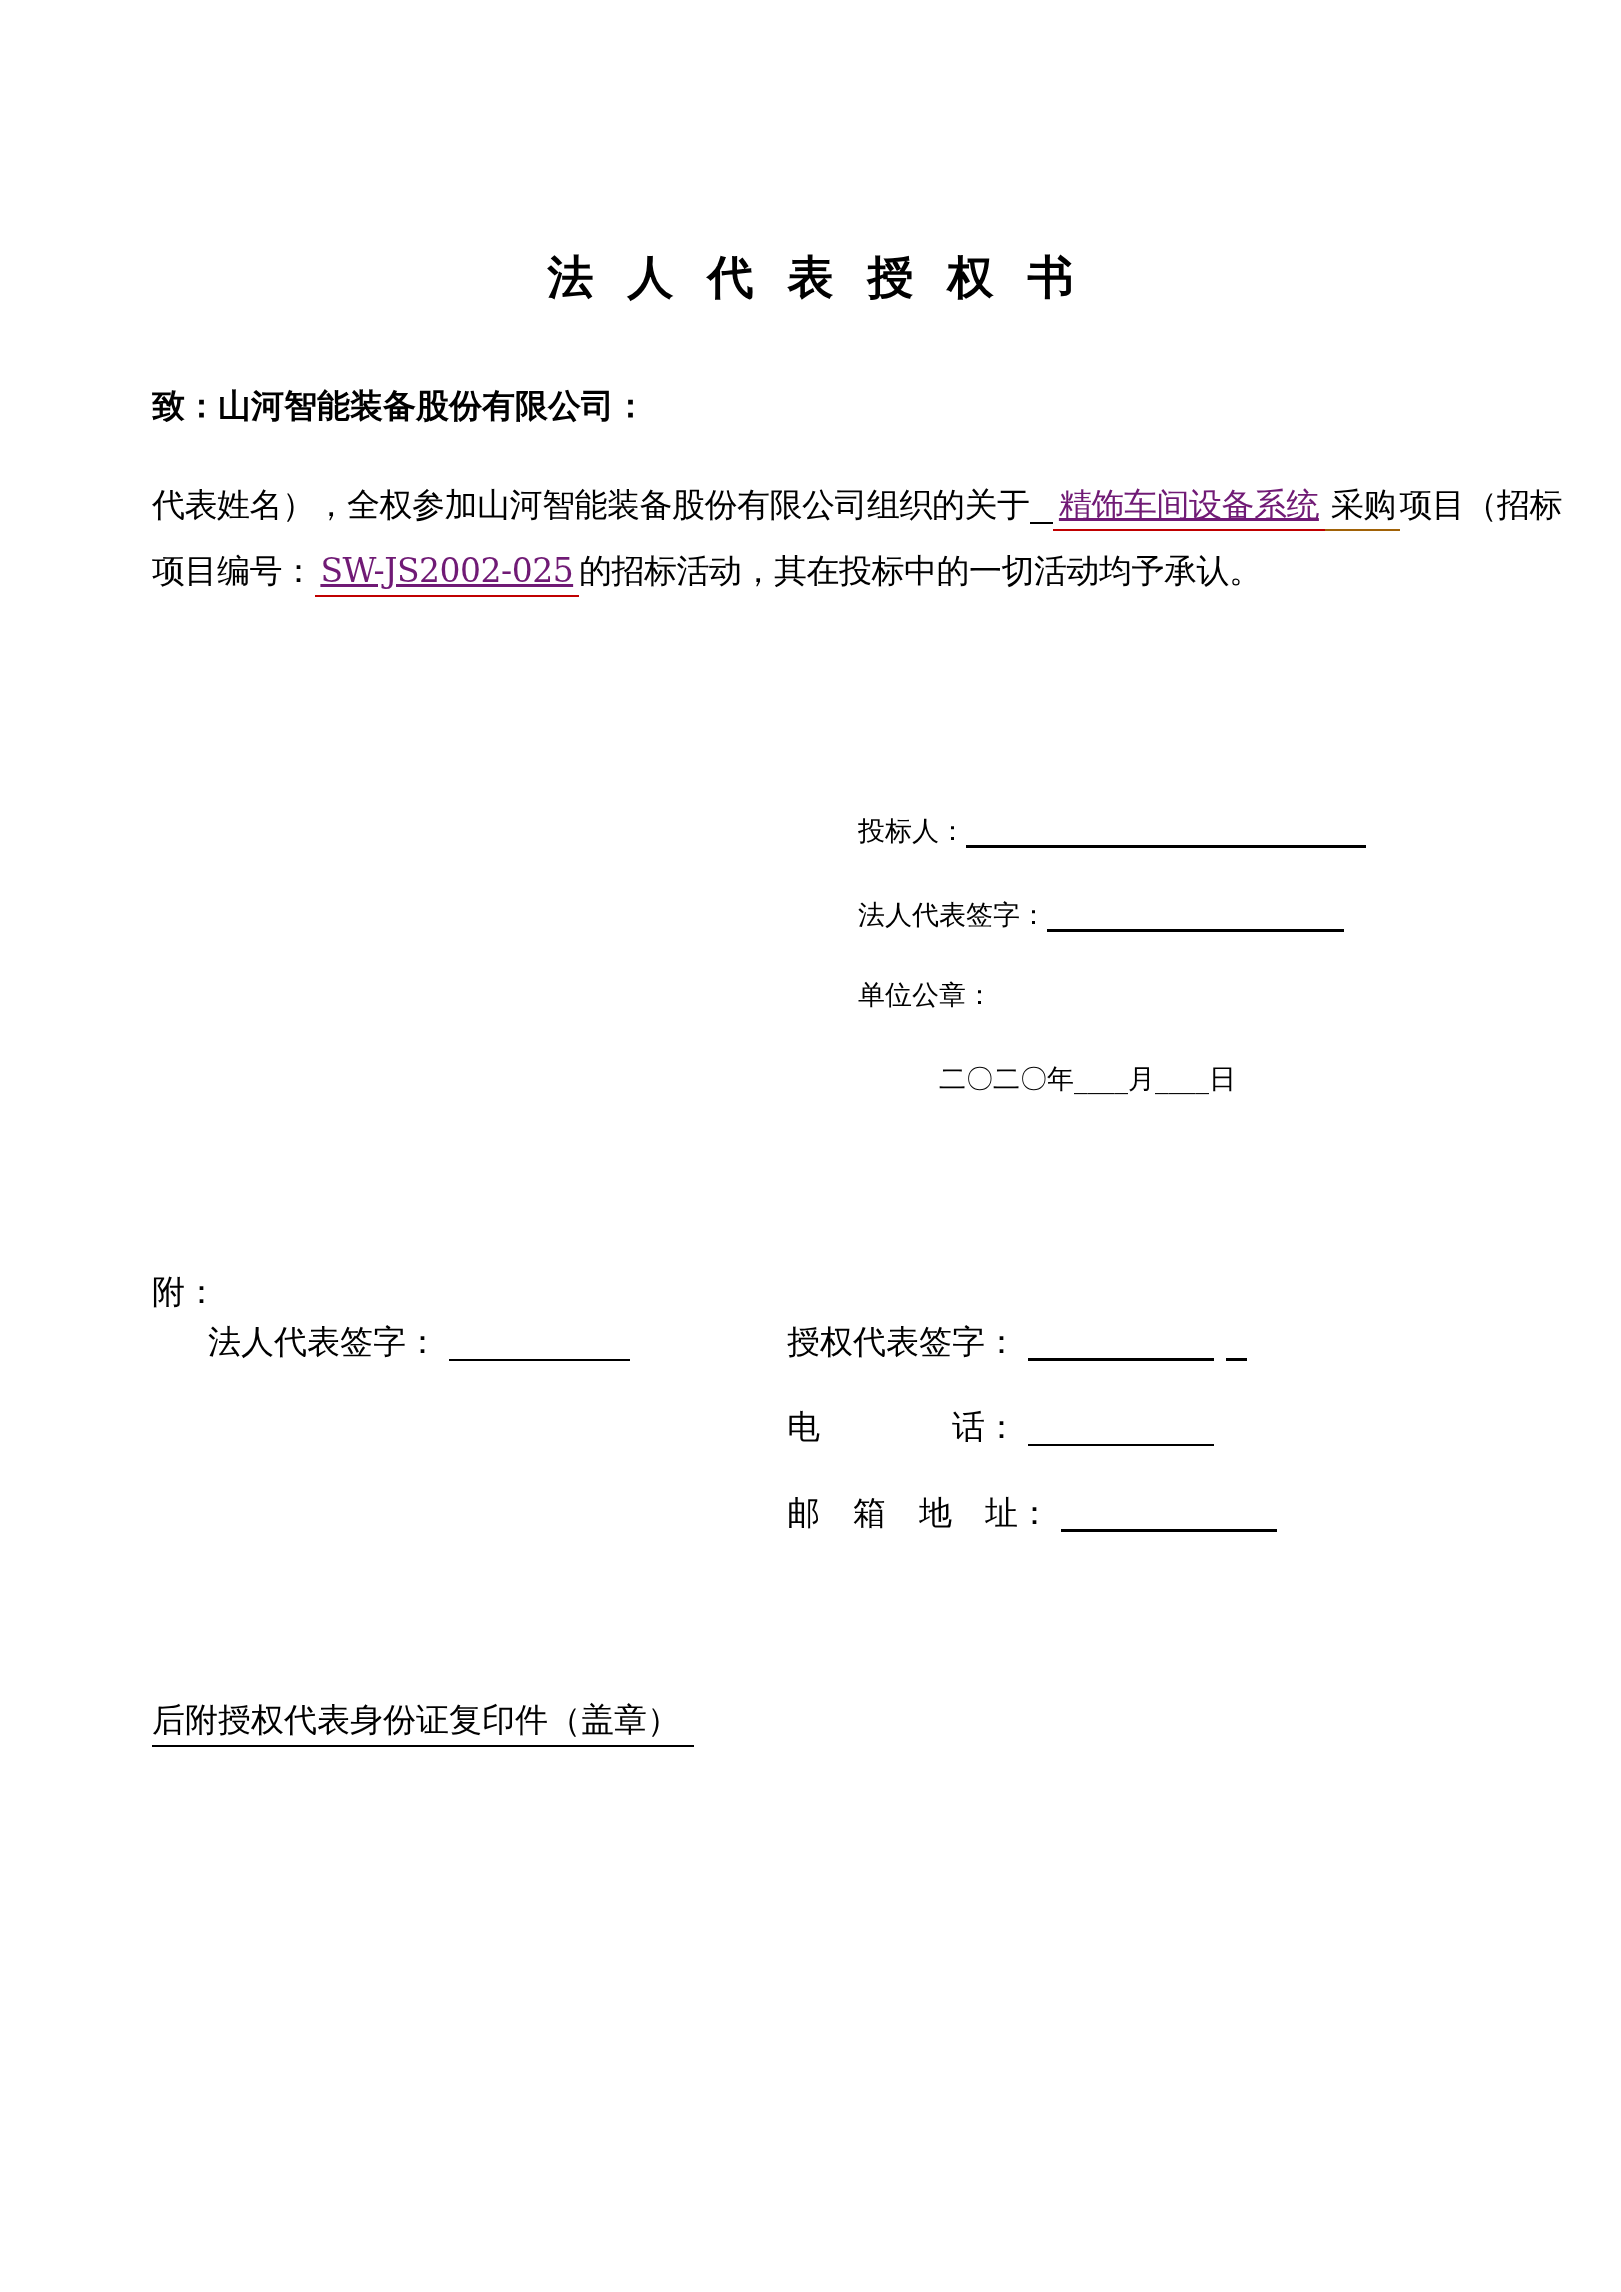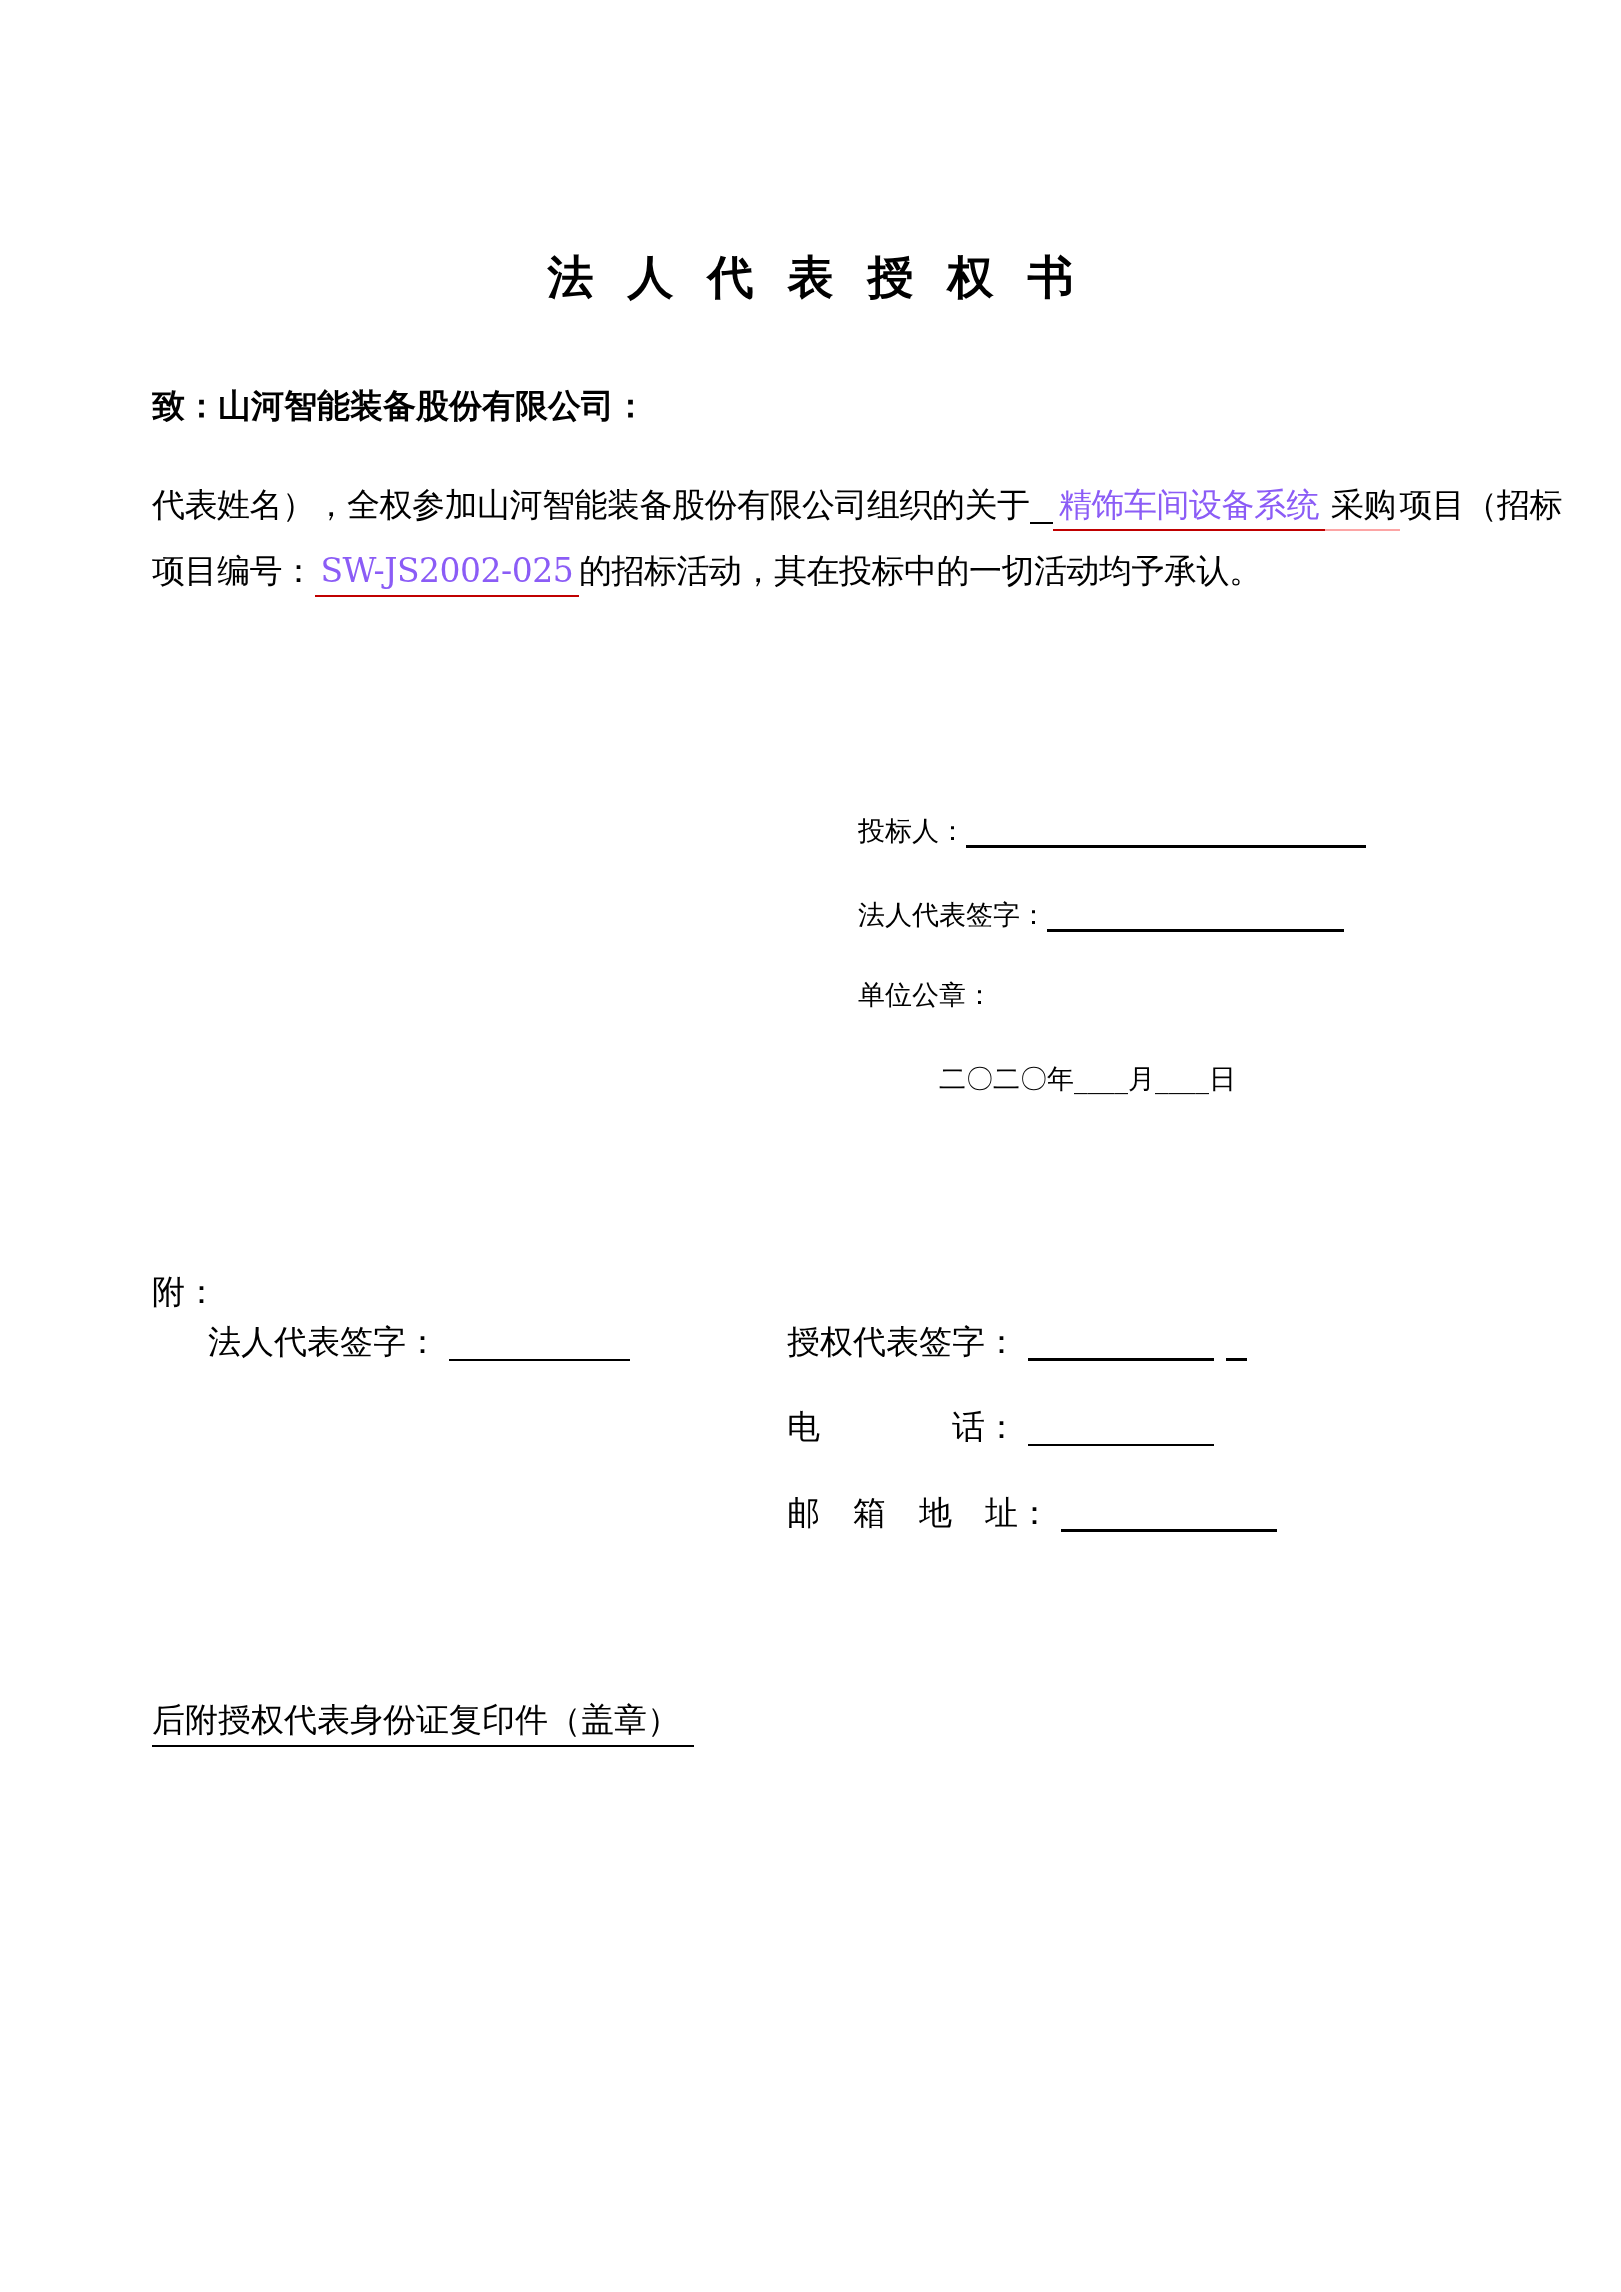--- a/index.html
+++ b/index.html
@@ -24,23 +24,23 @@
   .indent { padding-left: 41px; }
 
   .blank { display: inline-block; height: 33px; border-bottom: 2px solid #000; vertical-align: -7.8px; }
   .blank.bold { border-bottom-width: 3.9px; }
   .w318 { width: 312px; } .w135 { width: 132px; } .w90 { width: 88px; }
   .lead { width: 23.5px; }
   .w408 { width: 400px; } .w303 { width: 297px; }
   .w185 { width: 181px; } .w190 { width: 186px; } .w220 { width: 216px; } .w22 { width: 21.6px; }
   .ml10 { margin-left: 9.8px; } .gap12 { margin-left: 11.8px; }
 
-  .red { color: #8b5cf6; }
+  .red { color: #701a75; text-decoration: underline; }
   .ulr { border-bottom: 2px solid #c00000; padding: 0 5.9px 4.9px 5.9px; }
-  .ulb { border-bottom: 2px solid #fca5a5; padding: 0 3.9px 4.9px 5.9px; }
+  .ulb { border-bottom: 2px solid #a16207; padding: 0 3.9px 4.9px 5.9px; }
   .sp { display: inline-block; width: 16.7px; }
 
   .sigrow { position: absolute; font-size: 27px; line-height: 1; white-space: nowrap; }
   .sig-bidder { top: 812px; left: 858px; }
   .sig-legal  { top: 896px; left: 858px; }
   .sig-seal   { top: 981px; left: 858px; }
   .sig-date   { top: 1065px; left: 939px; }
 
   .attach-heading { position: absolute; top: 1275px; left: 152px; font-size: 33px; line-height: 1; }
   .acell { position: absolute; font-size: 33px; line-height: 1; white-space: nowrap; }

